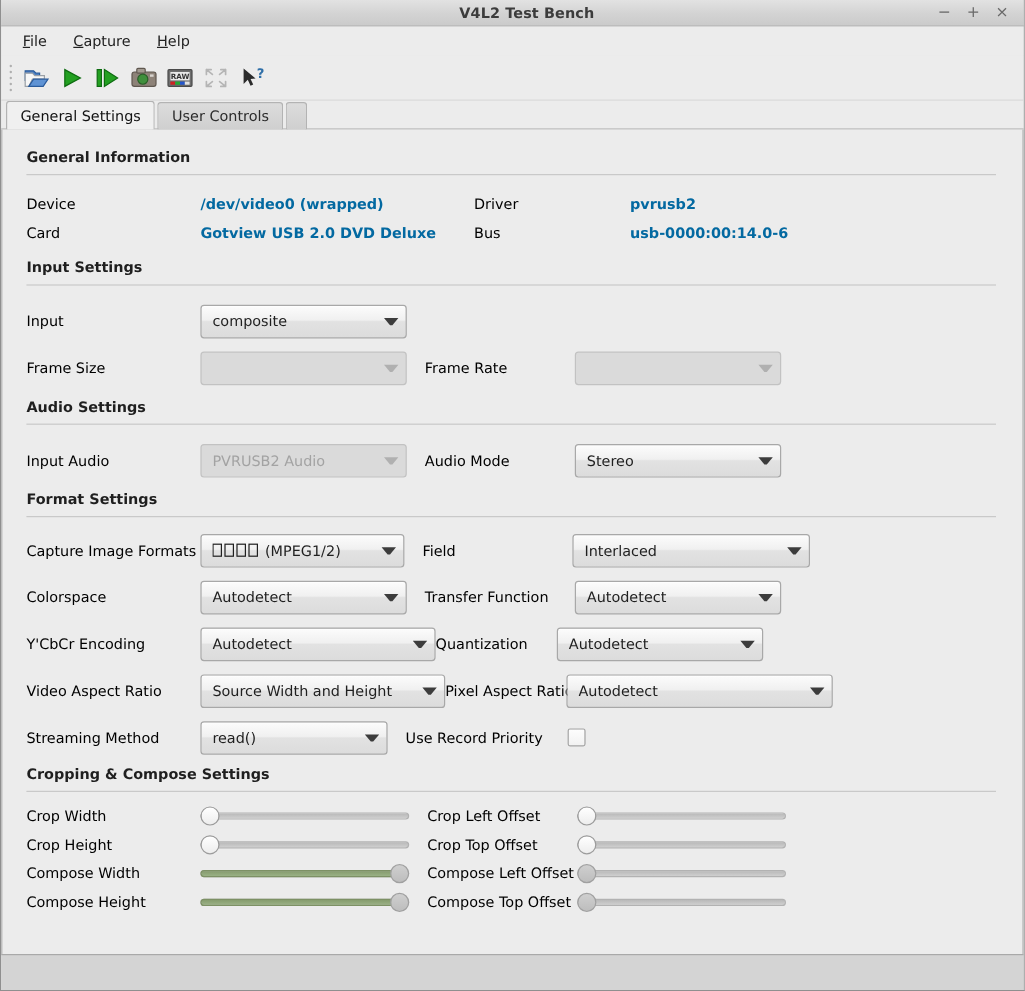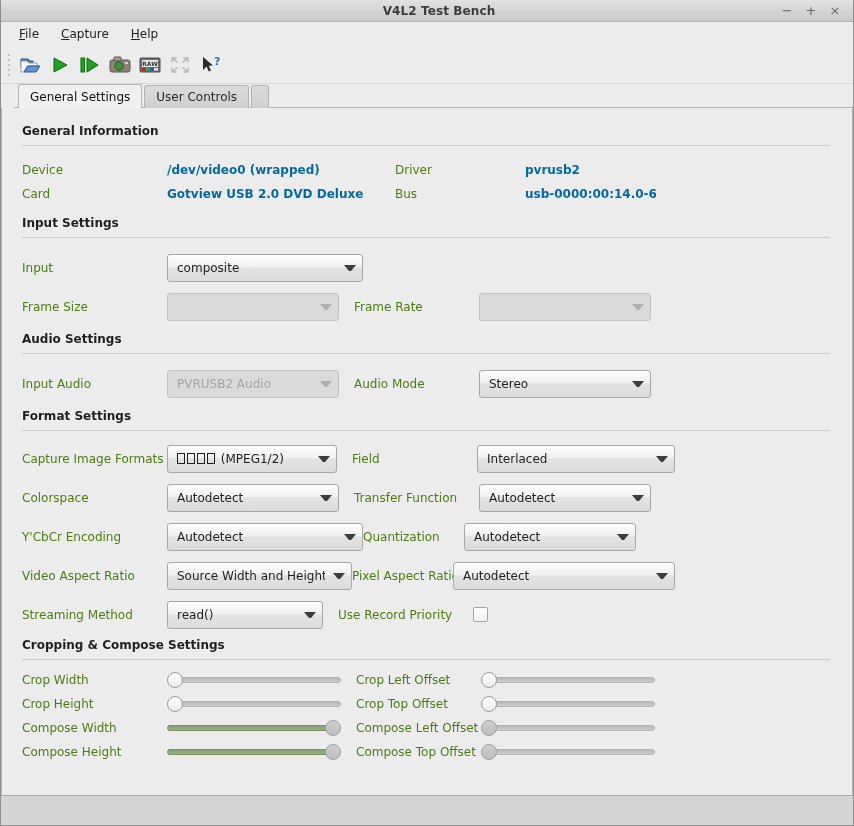--- a/index.html
+++ b/index.html
@@ -79,21 +79,20 @@
     cursor: default;
   }
 
   
   .tabstrip {
     flex: 0 0 24px; height: 24px;
     display: flex; align-items: flex-end;
     padding-left: 4px;
     background: #ececec;
     position: relative;
-    margin-left: 13px;
   }
   .tabstrip::after {
     content: ""; position: absolute; left: 0; right: 0; bottom: 0;
     height: 1px; background: #b3b3b3;
   }
   .tab {
     height: 23px;
     padding: 0 11px;
     display: flex; align-items: center;
     font-size: 12px; color: #2b2b2b;
@@ -132,21 +131,21 @@
     margin: 5px 22px 0 20px;
   }
 
   .row {
     display: flex; align-items: center;
     height: 24px;
     padding-left: 20px;
   }
   .row.tall { height: 39px; }
   .cell-label {
-    font-size: 12px; color: #4d7c0f;
+    font-size: 12px; color: #000000;
     white-space: nowrap;
   }
   .col-left  { width: 145px; flex: 0 0 145px; }
   .col-right { width: 130px; flex: 0 0 130px; }
   .gap { flex: 0 0 15px; }
   .info-val { font-size: 12px; color: #0369a1; white-space: nowrap; font-weight: bold; }
   .w-val-a { width: 228px; flex: 0 0 228px; }
 
   
   .combo {
@@ -355,21 +354,21 @@
       <div class="cell-label col-right">Bus</div>
       <div class="info-val">usb-0000:00:14.0-6</div>
     </div>
 
     <div class="section-title" style="padding-top:10px">Input Settings</div>
     <div class="divider"></div>
 
     <div style="height:10px"></div>
     <div class="row tall">
       <div class="cell-label col-left">Input</div>
-      <div class="combo" style="width:196px">
+      <div class="combo" style="width:172px">
         <span class="txt">composite</span>
         <span class="arrow"></span>
       </div>
     </div>
 
     <div class="row tall">
       <div class="cell-label col-left">Frame Size</div>
       <div class="combo disabled" style="width:172px">
         <span class="txt"></span>
         <span class="arrow"></span>
@@ -444,21 +443,21 @@
       <div style="flex:0 0 0px"></div>
       <div class="cell-label" style="width:101px;flex:0 0 101px">Quantization</div>
       <div class="combo" style="width:172px">
         <span class="txt">Autodetect</span>
         <span class="arrow"></span>
       </div>
     </div>
 
     <div class="row tall">
       <div class="cell-label col-left">Video Aspect Ratio</div>
-      <div class="combo" style="width:185px">
+      <div class="combo" style="width:204px">
         <span class="txt">Source Width and Height</span>
         <span class="arrow"></span>
       </div>
       <div style="flex:0 0 0px"></div>
       <div class="cell-label" style="width:101px;flex:0 0 101px">Pixel Aspect Ratio</div>
       <div class="combo" style="width:222px">
         <span class="txt">Autodetect</span>
         <span class="arrow"></span>
       </div>
     </div>

